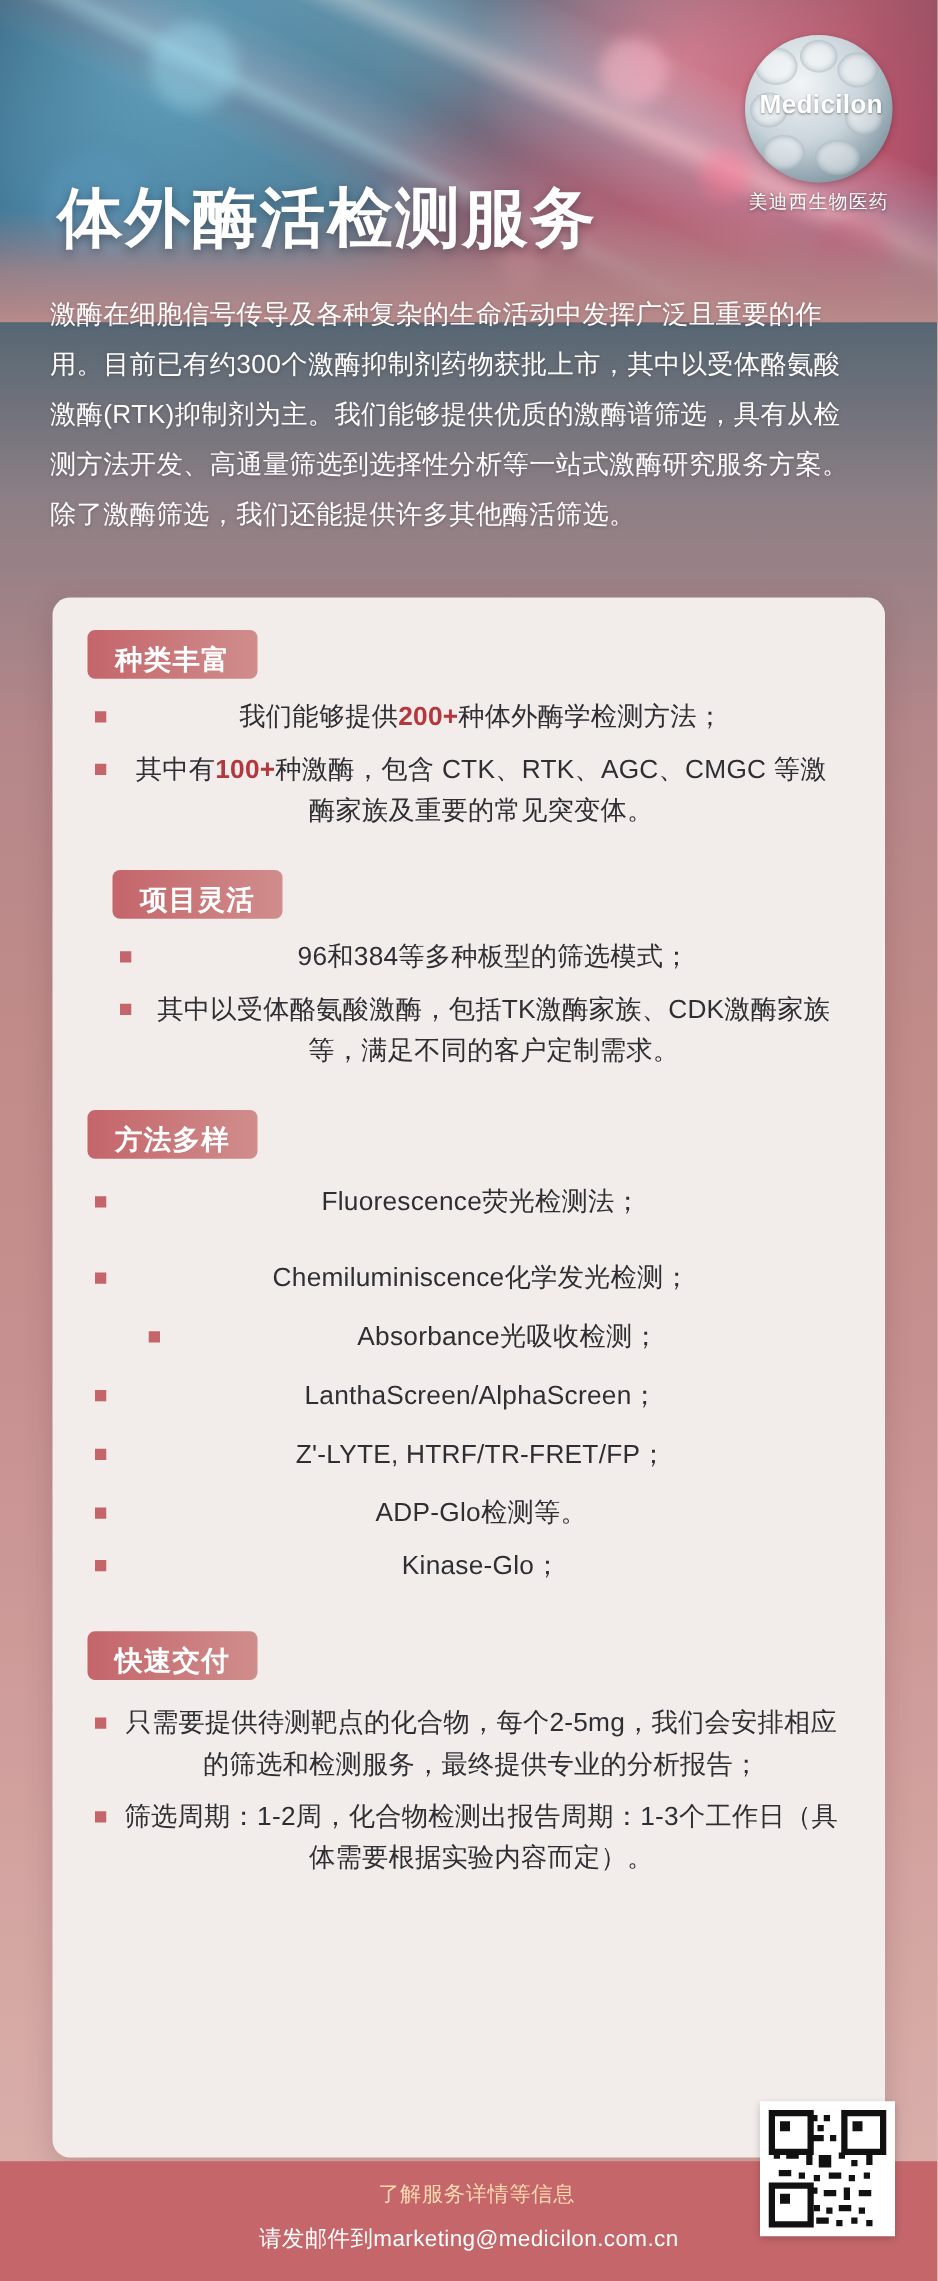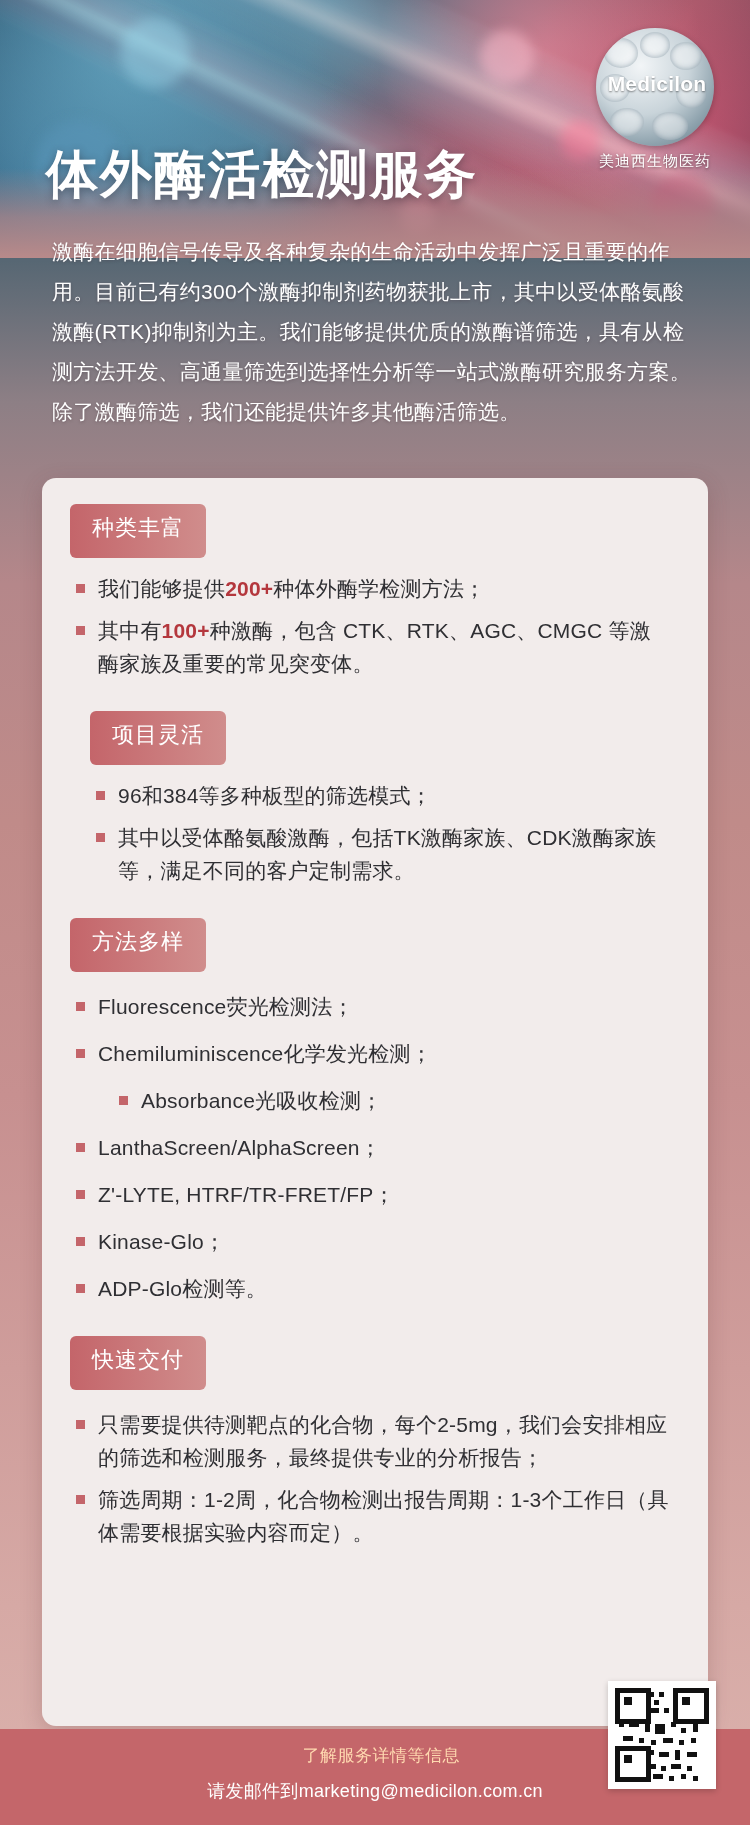--- a/index.html
+++ b/index.html
@@ -110,21 +110,21 @@
     left: 46px; top: 140px;
     font-size: 52px;
     font-weight: bold;
     color: #ffffff;
     letter-spacing: 2px;
     text-shadow: 0 2px 8px rgba(40,30,40,0.45);
     z-index: 5;
   }
   .intro {
     position: absolute;
-    left: 52px; top: 232px;
+    left: 40px; top: 232px;
     width: 640px;
     font-size: 21px;
     line-height: 40px;
     color: #ffffff;
     letter-spacing: 0.3px;
     text-shadow: 0 1px 3px rgba(60,40,50,0.35);
     z-index: 5;
   }
 
   
@@ -134,40 +134,41 @@
     width: 666px;
     height: 1248px;
     background: #f2eceb;
     border-radius: 14px;
     box-shadow: 0 6px 22px rgba(90,50,55,0.22);
   }
   .section { margin-top: 0; }
   .sec-head {
     display: inline-block;
     margin-left: 28px;
-    padding: 9px 22px 15px 22px;
+    padding: 9px 22px 0 22px;
     border-radius: 6px;
     background: linear-gradient(90deg, #c4656a 0%, #d08d8c 100%);
     color: #ffffff;
     font-size: 22px;
-    font-weight: normal;
+    font-weight: bold;
     letter-spacing: 1px;
   }
   ul.items {
     list-style: none;
     margin: 14px 0 0 0;
     padding: 0 36px 0 56px;
   }
   ul.items li {
     position: relative;
     font-size: 21px;
     line-height: 33px;
     color: #2f2f33;
     margin-bottom: 9px;
     letter-spacing: 0.2px;
+    text-align: center;
   }
   ul.items li::before {
     content: "";
     position: absolute;
     left: -22px;
     top: 12px;
     width: 9px; height: 9px;
     background: #c4656a;
   }
   .hl {
@@ -275,27 +276,27 @@
       <div class="sec-head">项目灵活</div>
       <ul class="items">
         <li>96和384等多种板型的筛选模式；</li>
         <li>其中以受体酪氨酸激酶，包括TK激酶家族、CDK激酶家族等，满足不同的客户定制需求。</li>
       </ul>
     </div>
 
     <div class="section" style="padding-top:22px;">
       <div class="sec-head">方法多样</div>
       <ul class="items" style="margin-top:18px;">
-        <li style="margin-bottom:14px;">Fluorescence荧光检测法；</li>
+        <li style="margin-bottom:28px;">Fluorescence荧光检测法；</li>
         <li style="margin-bottom:14px;">Chemiluminiscence化学发光检测；</li>
         <li style="margin-bottom:14px;margin-left:43px;">Absorbance光吸收检测；</li>
         <li style="margin-bottom:14px;">LanthaScreen/AlphaScreen；</li>
         <li style="margin-bottom:14px;">Z'-LYTE, HTRF/TR-FRET/FP；</li>
+        <li>ADP-Glo检测等。</li>
         <li style="margin-bottom:14px;">Kinase-Glo；</li>
-        <li>ADP-Glo检测等。</li>
       </ul>
     </div>
 
     <div class="section" style="padding-top:22px;">
       <div class="sec-head">快速交付</div>
       <ul class="items" style="margin-top:18px;">
         <li>只需要提供待测靶点的化合物，每个2-5mg，我们会安排相应的筛选和检测服务，最终提供专业的分析报告；</li>
         <li>筛选周期：1-2周，化合物检测出报告周期：1-3个工作日（具体需要根据实验内容而定）。</li>
       </ul>
     </div>

